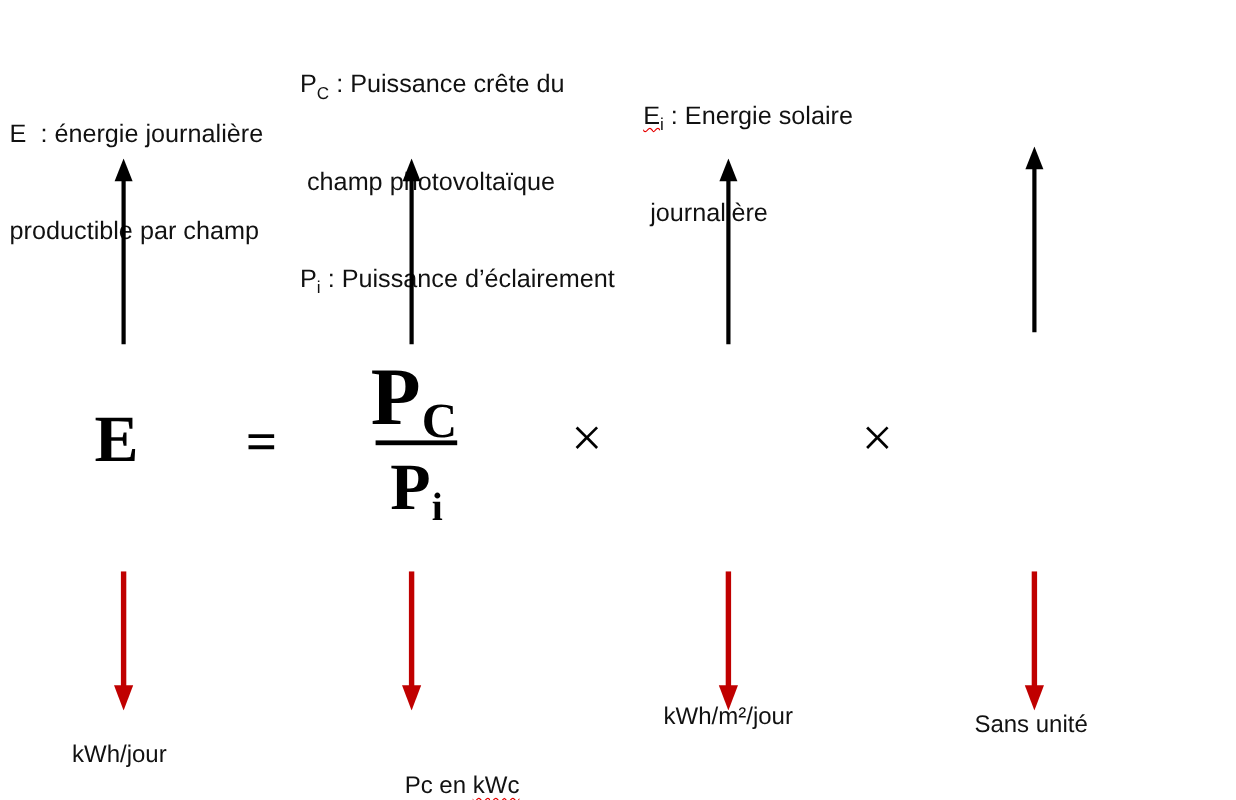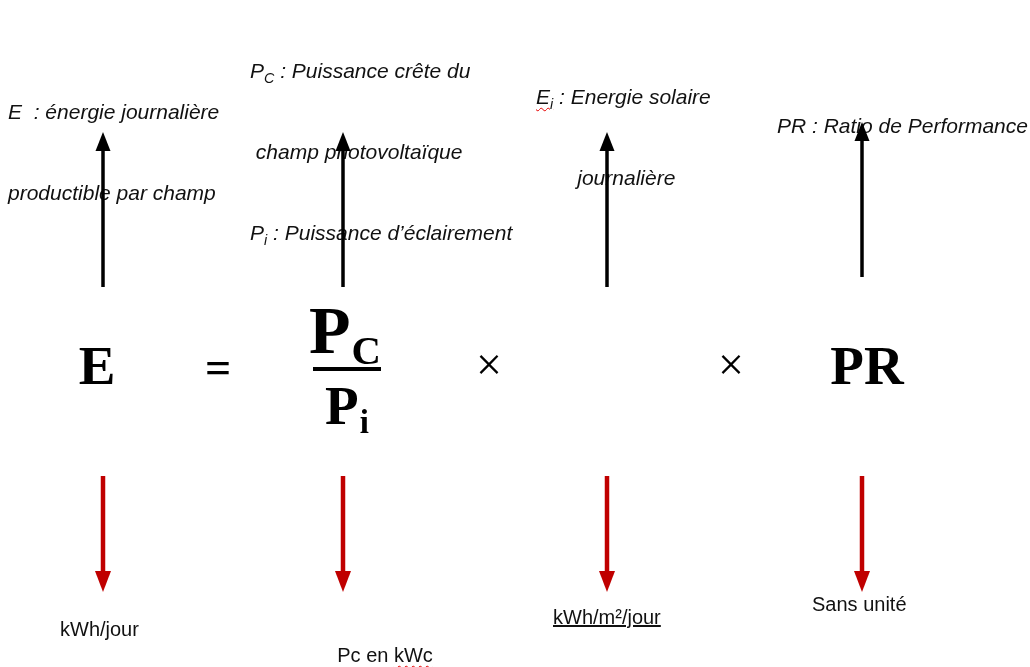--- a/index.html
+++ b/index.html
@@ -1,20 +1,20 @@
 <!DOCTYPE html>
 <html><head>
 <meta charset="utf-8">
 <style>
   html,body{margin:0;padding:0;background:#fff;}
   #canvas{
     position:relative;width:1030px;height:667px;background:#ffffff;overflow:hidden;
     font-family:"Liberation Sans",sans-serif;color:#111111;
   }
-  .lbl{position:absolute;font-size:21px;line-height:27px;white-space:pre;font-style:italic;}
+  .lbl{position:absolute;font-size:21px;line-height:27px;white-space:pre;}
   .lbl .line{display:block;white-space:pre;}
   .lbl sub{font-size:0.68em;line-height:0;}
   .squiggle{text-decoration-line:underline;text-decoration-style:wavy;
     text-decoration-color:#e60000;text-decoration-thickness:1px;text-underline-offset:3px;}
   .arrow{position:absolute;}
   .f{position:absolute;font-family:"Liberation Serif",serif;font-weight:bold;color:#000;
      line-height:1;white-space:pre;transform:translateX(-50%);}
   .f-main{font-size:55px;top:338px;}
   .f-sub{font-size:0.6em;vertical-align:-0.28em;margin-left:1px;}
   .f-eq{font-size:46px;top:345px;}
@@ -33,28 +33,25 @@
     <span class="line">E  : énergie journalière</span>
     <span class="line">productible par champ</span>
   </div>
 
   <div class="lbl" style="left:250px;top:3px;">
     <span class="line"><span>P</span><sub>C</sub><span> : Puissance crête du</span></span>
     <span class="line"> champ photovoltaïque</span>
     <span class="line"><span>P</span><sub>i</sub><span> : Puissance d’éclairement</span></span>
   </div>
 
-  <div class="lbl" style="left:536px;top:29px;text-align:center;">
+  <div class="lbl" style="left:536px;top:29px;">
     <span class="line"><span class="squiggle"><span>E</span><sub>i</sub></span><span> : Energie solaire</span></span>
     <span class="line"> journalière</span>
   </div>
 
-  <div class="lbl" style="left:777px;top:58px;">
-    <span class="line">PR : Ratio de Performance</span>
-  </div>
 
   <svg class="arrow" style="left:94px;top:132px;" width="18" height="155">
     <line x1="9" y1="155" x2="9" y2="15" stroke-width="3.5" stroke="#000000"></line>
     <polygon points="9,0 1.5,19 16.5,19" fill="#000000"></polygon>
   </svg>
   <svg class="arrow" style="left:334px;top:132px;" width="18" height="155">
     <line x1="9" y1="155" x2="9" y2="15" stroke-width="3.5" stroke="#000000"></line>
     <polygon points="9,0 1.5,19 16.5,19" fill="#000000"></polygon>
   </svg>
   <svg class="arrow" style="left:598px;top:132px;" width="18" height="155">
@@ -68,21 +65,20 @@
 
   <span class="f f-main" style="left:97px;">E</span>
   <span class="f f-eq" style="left:218px;">=</span>
 
   <span class="f frac-num" style="left:345px;"><span>P</span><span class="f-sub">C</span></span>
   <div class="frac-bar"></div>
   <span class="f frac-den" style="left:347px;"><span>P</span><span class="f-sub">i</span></span>
 
   <span class="f f-times" style="left:489px;">×</span>
   <span class="f f-times" style="left:731px;">×</span>
-  <span class="f f-main" style="left:867px;">PR</span>
 
   <svg class="arrow" style="left:93px;top:476px;" width="20" height="116">
     <line x1="10" y1="0" x2="10" y2="97" stroke-width="4.5" stroke="#c00000"></line>
     <polygon points="10,116 2,95 18,95" fill="#c00000"></polygon>
   </svg>
   <svg class="arrow" style="left:333px;top:476px;" width="20" height="116">
     <line x1="10" y1="0" x2="10" y2="97" stroke-width="4.5" stroke="#c00000"></line>
     <polygon points="10,116 2,95 18,95" fill="#c00000"></polygon>
   </svg>
   <svg class="arrow" style="left:597px;top:476px;" width="20" height="116">
@@ -92,16 +88,16 @@
   <svg class="arrow" style="left:852px;top:476px;" width="20" height="116">
     <line x1="10" y1="0" x2="10" y2="97" stroke-width="4.5" stroke="#c00000"></line>
     <polygon points="10,116 2,95 18,95" fill="#c00000"></polygon>
   </svg>
 
   <div class="unit" style="left:60px;top:616px;">kWh/jour</div>
   <div class="unit" style="left:315px;top:616px;">
     <span class="line"><span>Pc en </span><span class="squiggle">kWc</span></span>
     
   </div>
-  <div class="unit" style="left:553px;top:604px;text-decoration:underline;">kWh/m²/jour</div>
+  <div class="unit" style="left:553px;top:584px;">kWh/m²/jour</div>
   <div class="unit" style="left:812px;top:591px;">Sans unité</div>
 
 </div>
 
 </body></html>

